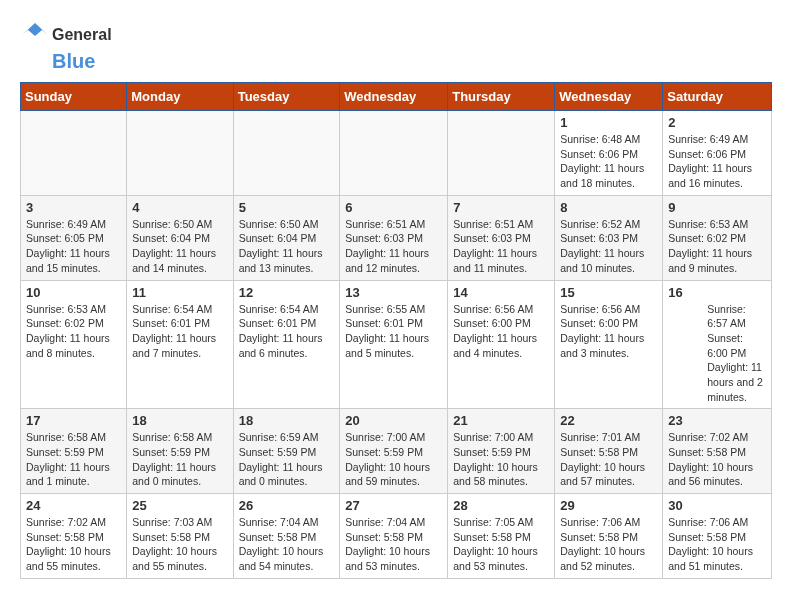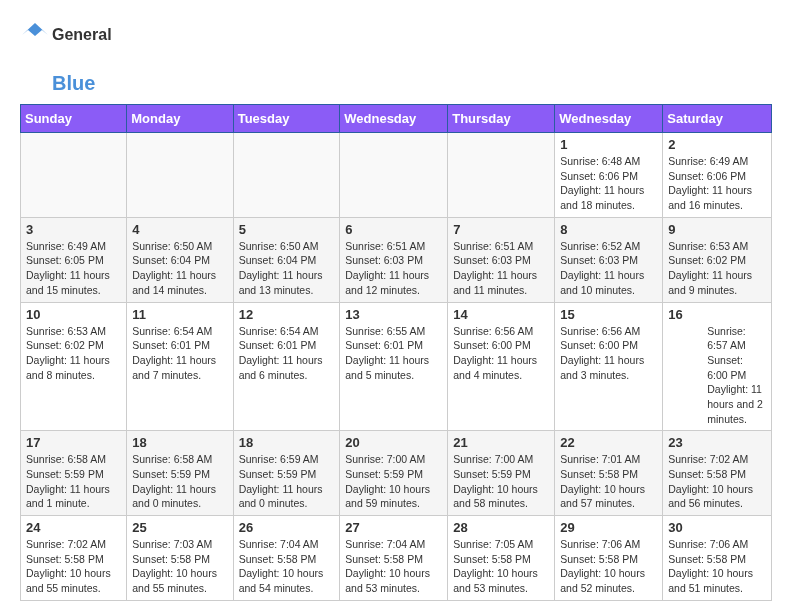--- a/index.html
+++ b/index.html
@@ -32,21 +32,21 @@
     .location {
       font-size: 16px;
       color: #555;
     }
     .calendar {
       width: 100%;
       border-collapse: collapse;
       border: 1px solid #ccc;
     }
     .calendar th {
-      background: #8b5cf6;
+      background: #c2410c;
       color: #fff;
       padding: 6px 4px;
       font-size: 13px;
       font-weight: bold;
       text-align: left;
       border: 1px solid #2a5da0;
     }
     .calendar td {
       vertical-align: top;
       border: 1px solid #ccc;
@@ -75,21 +75,21 @@
     }
     .calendar tr:nth-child(even) td:not(.empty) {
       background: #f5f5f5;
     }
   </style>
 </head>
 <body>
 
 <div class="header">
   <div class="logo">
-  <div style="display:flex;flex-direction:column;line-height:1.1;gap:22px;">
+  <div style="display:flex;flex-direction:column;line-height:1.1;">
     <div style="display:flex;align-items:center;gap:2px;">
       <svg width="30" height="30" viewBox="0 0 30 30">
         <polygon points="15,3 28,15 22,10 15,16 8,10 2,15" fill="#4a90d9"></polygon>
       </svg>
       <span style="font-size:16px;font-weight:bold;color:#333;">General</span>
     </div>
     <span style="font-size:20px;font-weight:bold;color:#4a90d9;margin-left:32px;">Blue</span>
   </div>
 </div>
   <div class="title-block">

